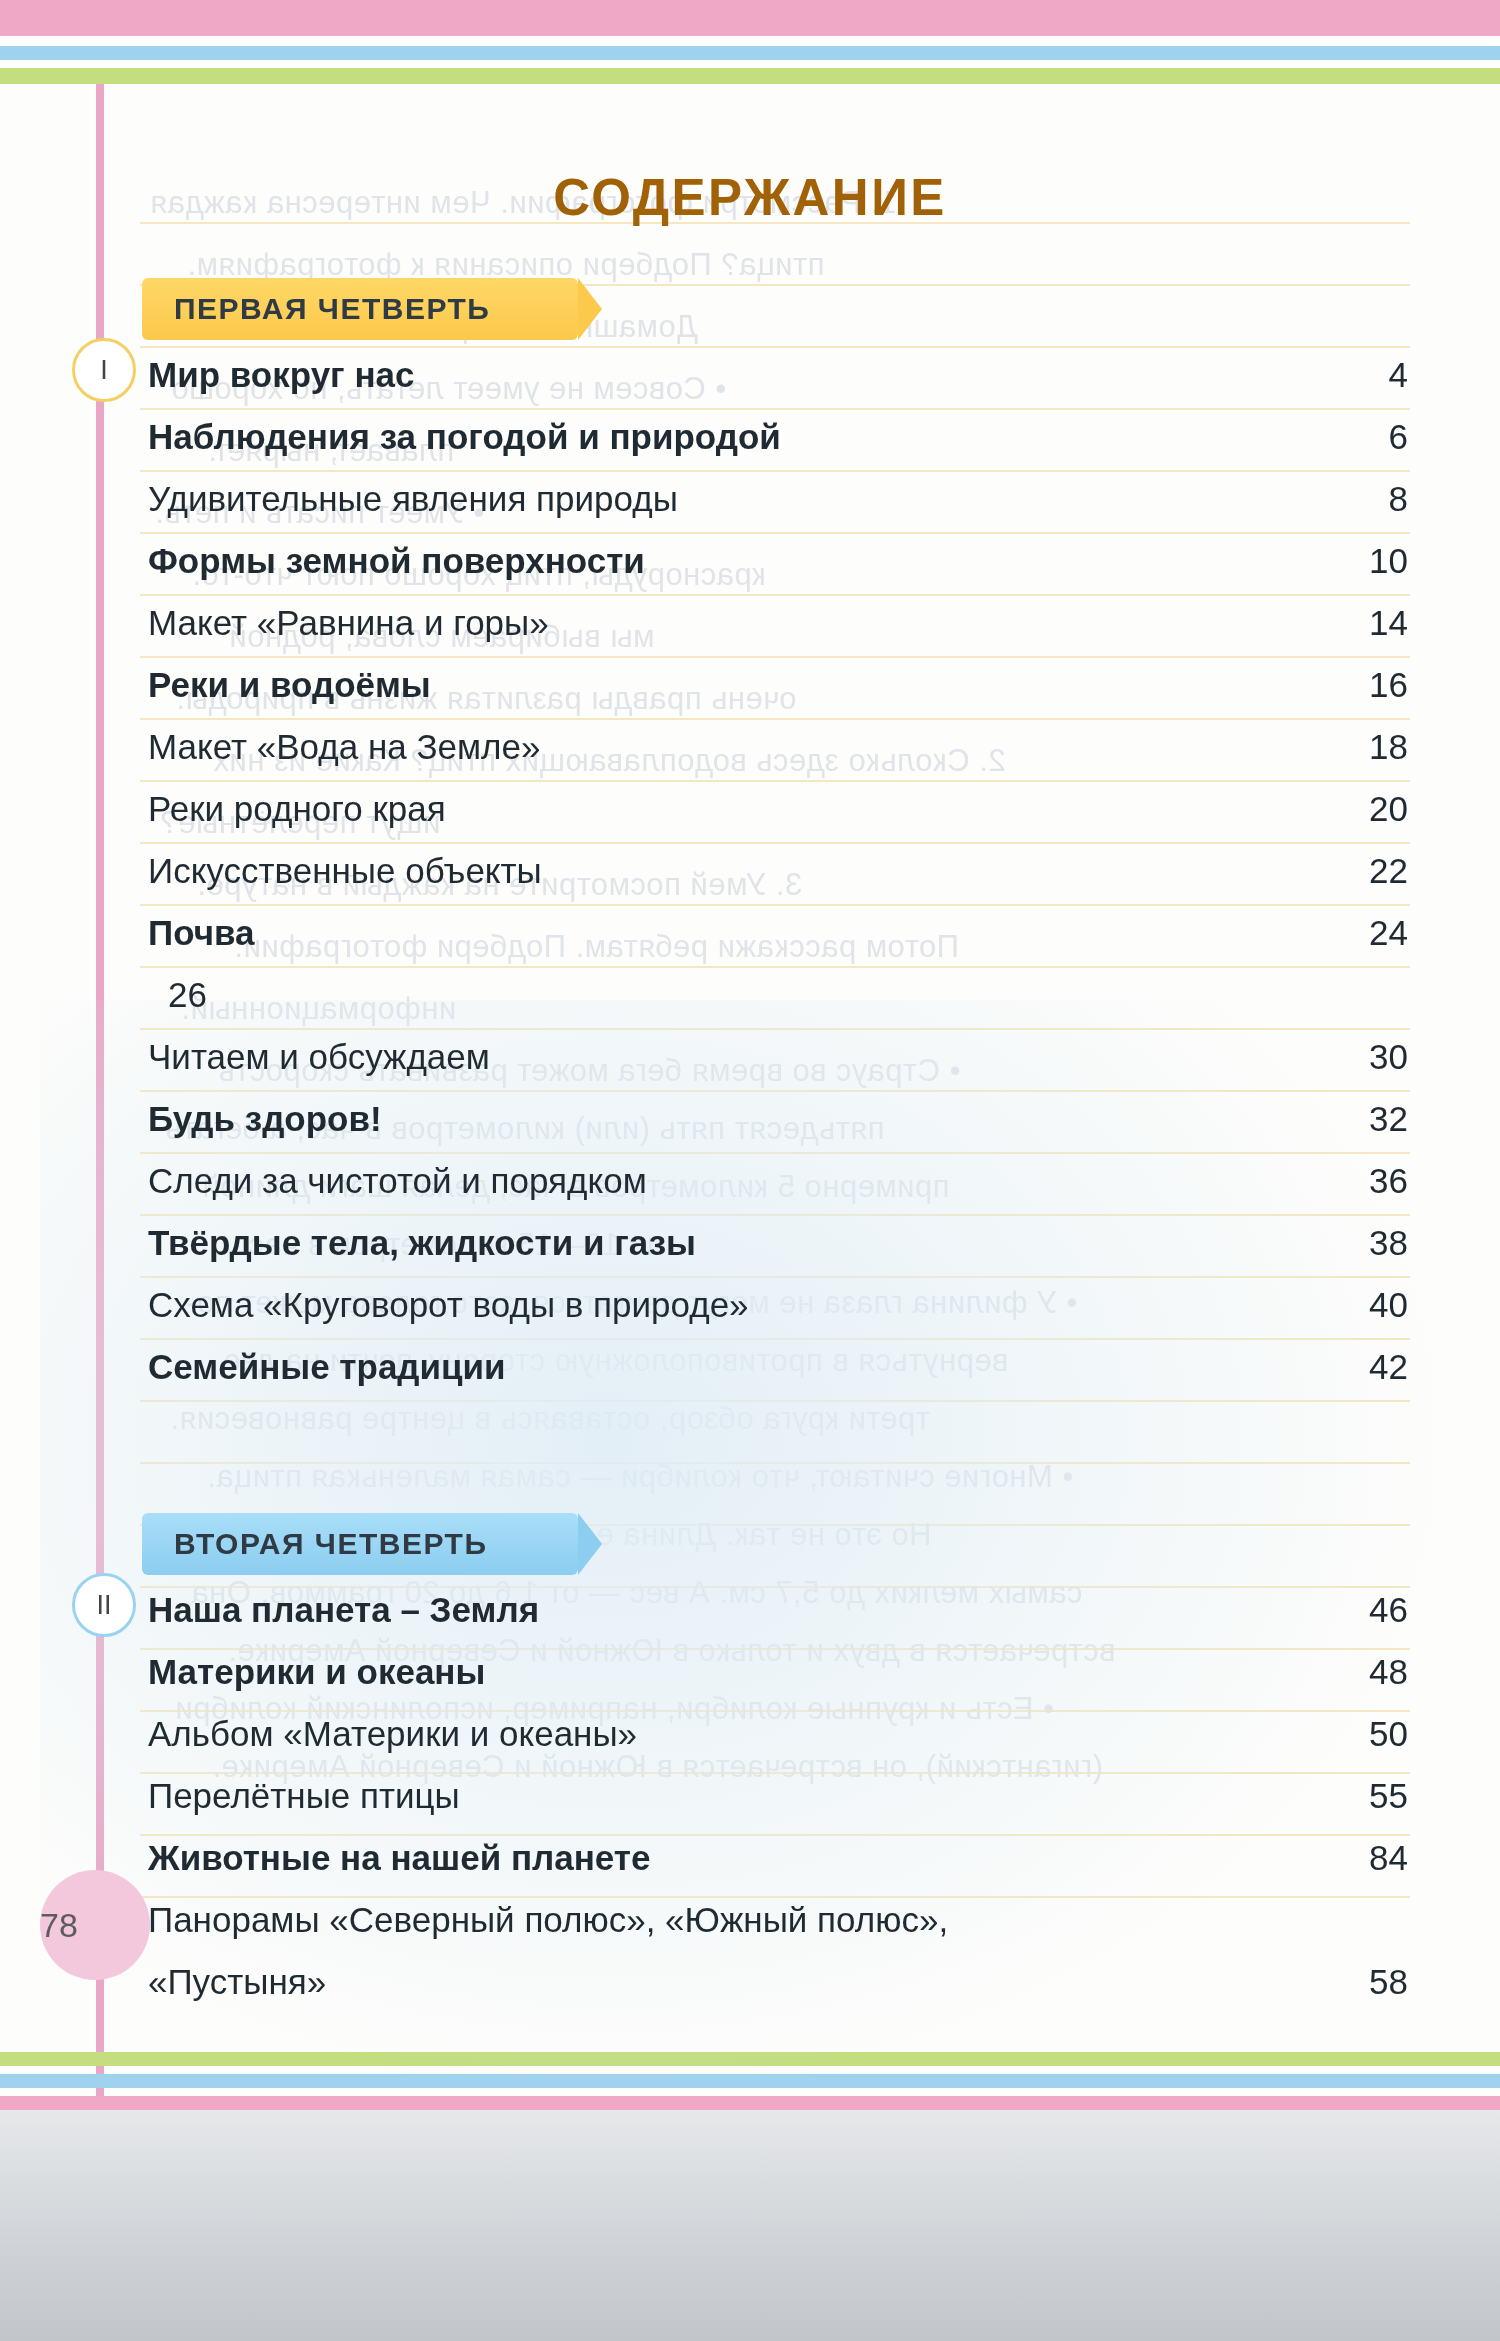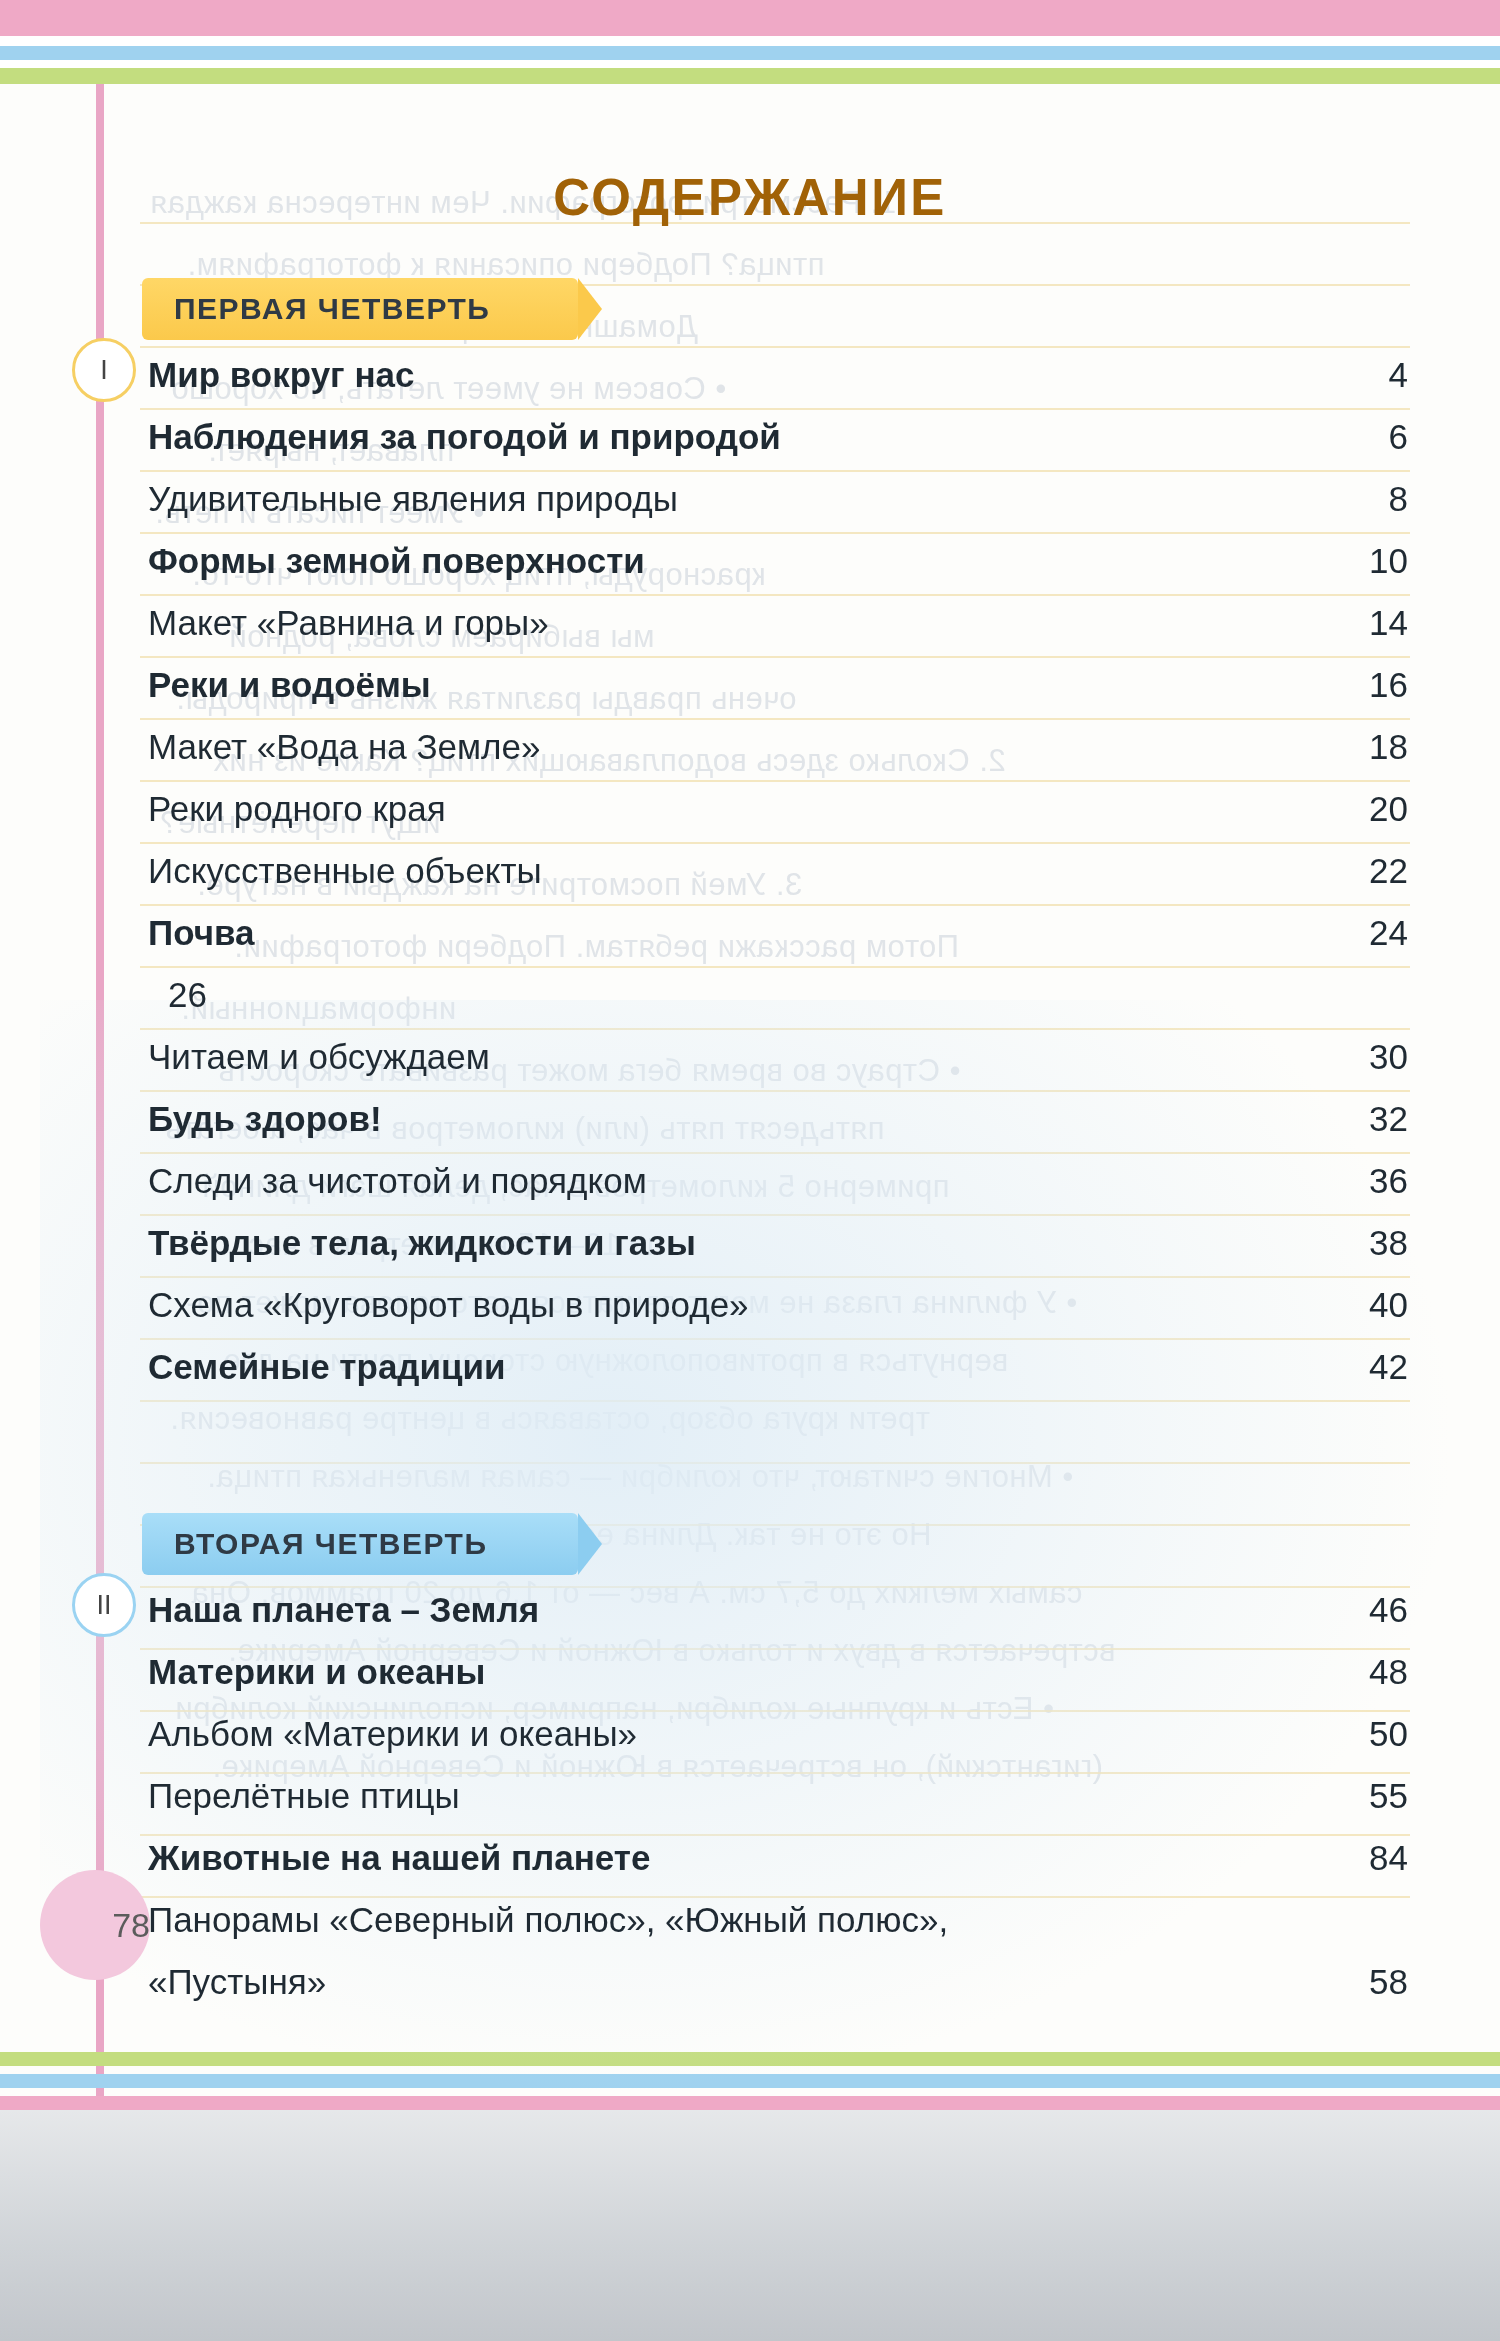--- a/index.html
+++ b/index.html
@@ -115,21 +115,21 @@
 
   
   .page-number {
     position: absolute;
     left: 40px; top: 1870px;
     width: 110px; height: 110px;
     border-radius: 50%;
     background: #f3c8dd;
     display: flex;
     align-items: center;
-    justify-content: flex-end;
+    justify-content: flex-start;
     color: #5c5c5c;
     font-size: 34px;
   }
 
   
   .doc-title {
     position: absolute;
     left: 0; top: 168px;
     width: 1500px;
     text-align: center;

